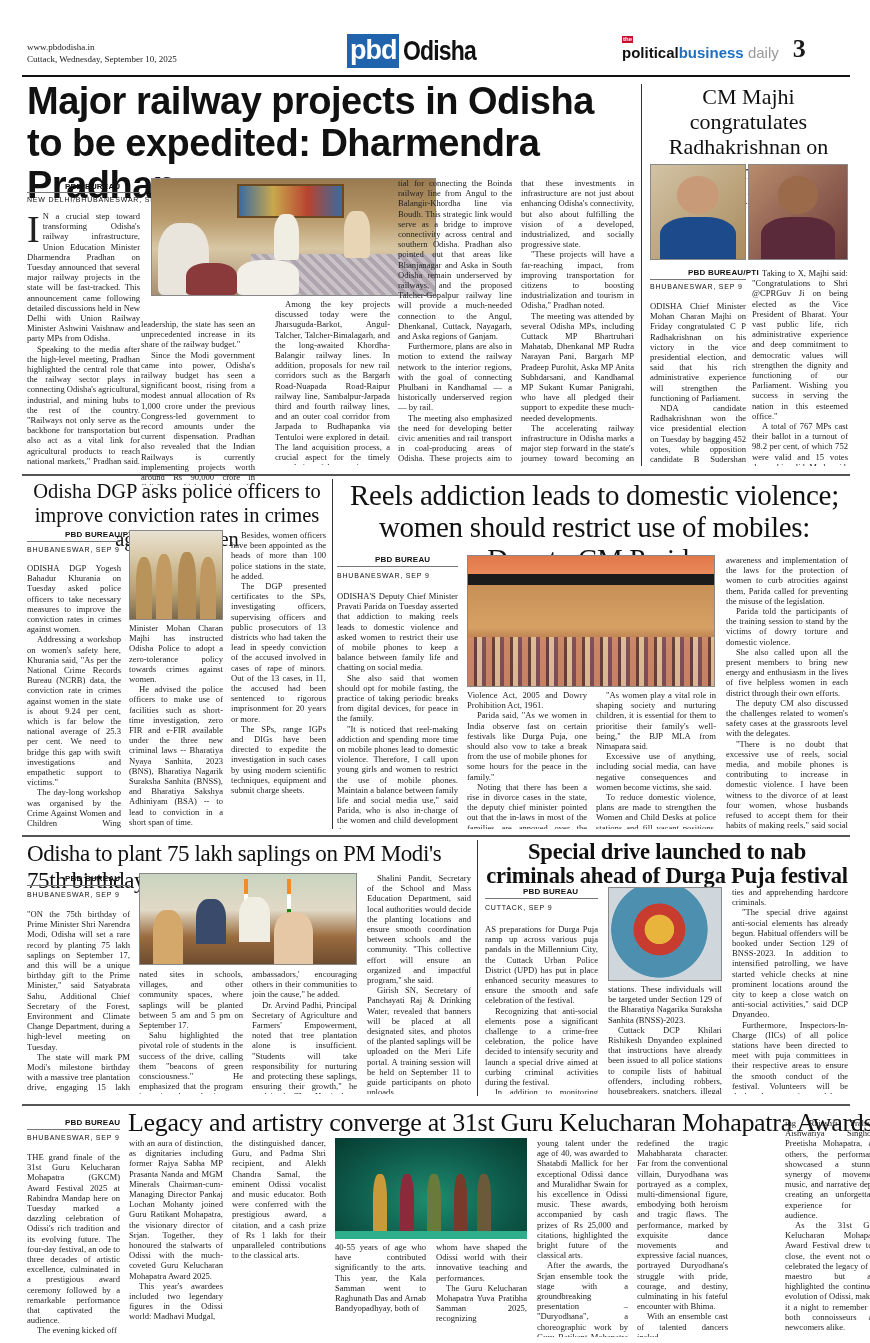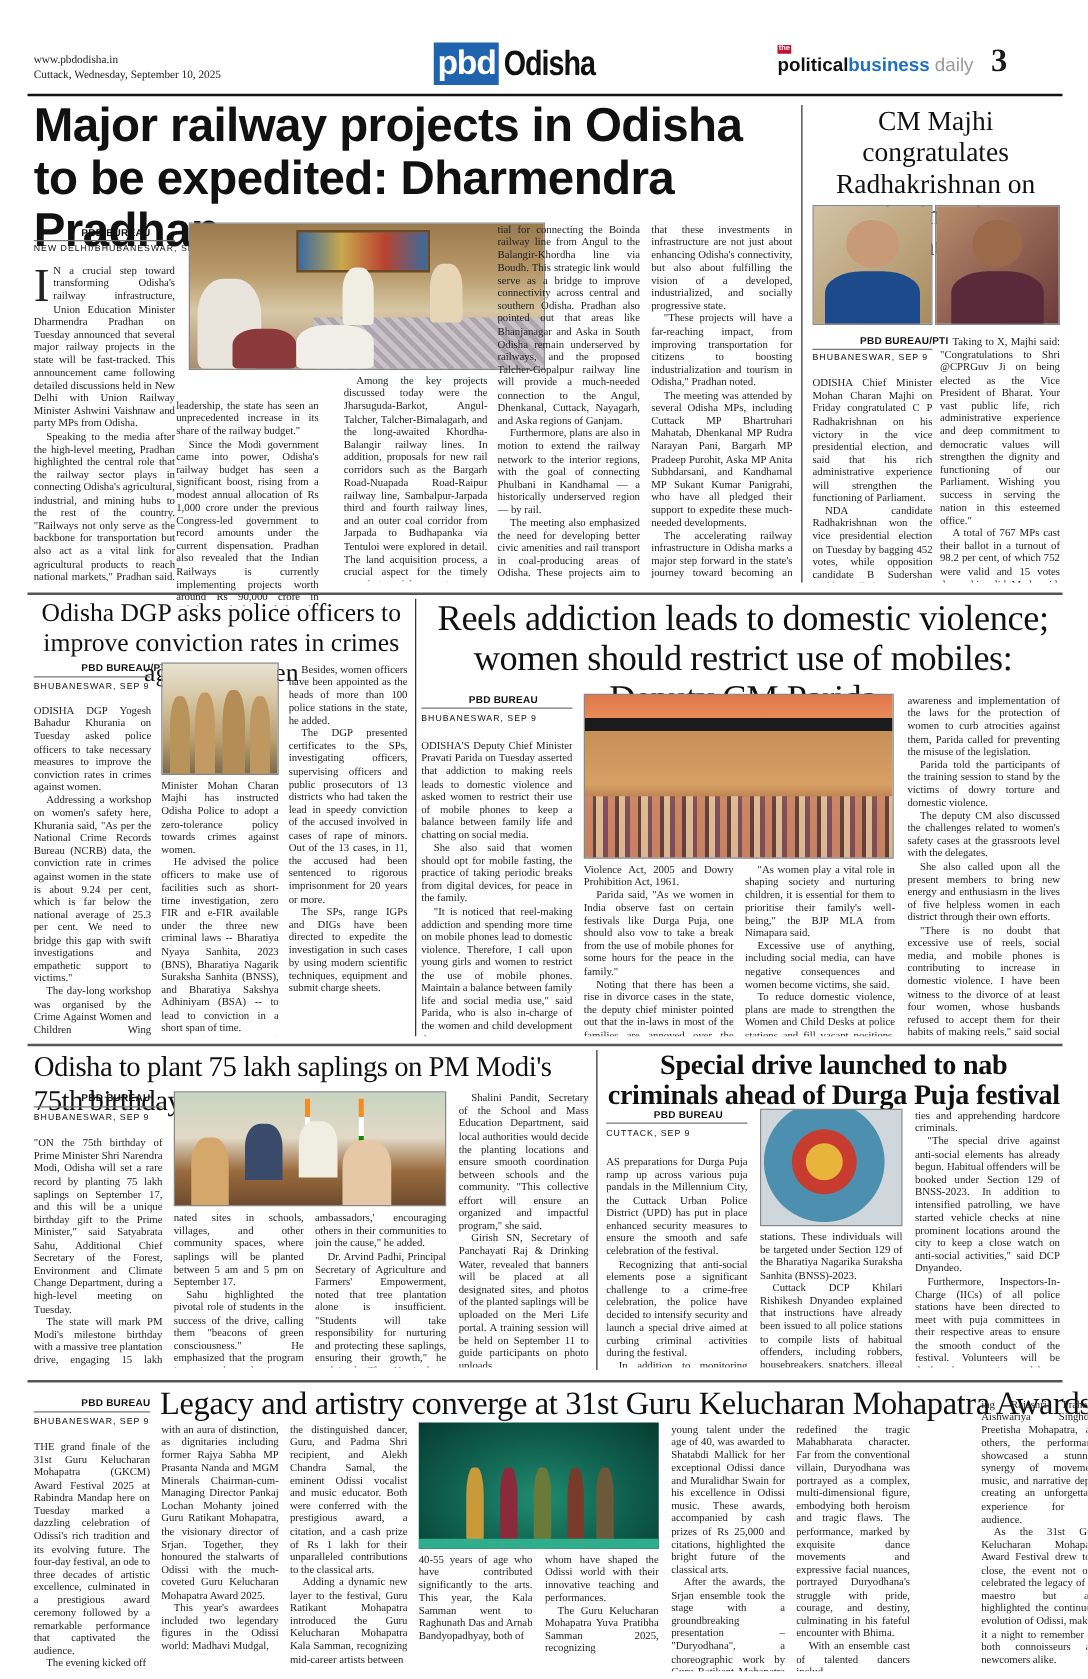--- a/index.html
+++ b/index.html
@@ -181,22 +181,22 @@
 </div>
 <div class="abs col" style="left:596px;top:690px;width:120px;height:139px;">
   <p>"As women play a vital role in shaping society and nurturing children, it is essential for them to prioritise their family's well-being," the BJP MLA from Nimapara said.</p>
   <p>Excessive use of anything, including social media, can have negative consequences and women become victims, she said.</p>
   <p>To reduce domestic violence, plans are made to strengthen the Women and Child Desks at police stations and fill vacant positions, Parida said.</p>
 
 </div>
 <div class="abs col" style="left:726px;top:555px;width:122px;height:274px;">
   <p class="first">awareness and implementation of the laws for the protection of women to curb atrocities against them, Parida called for preventing the misuse of the legislation.</p>
   <p>Parida told the participants of the training session to stand by the victims of dowry torture and domestic violence.</p>
+  <p>She also called upon all the present members to bring new energy and enthusiasm in the lives of five helpless women in each district through their own efforts.</p>
   <p>The deputy CM also discussed the challenges related to women's safety cases at the grassroots level with the delegates.</p>
-  <p>She also called upon all the present members to bring new energy and enthusiasm in the lives of five helpless women in each district through their own efforts.</p>
   <p>"There is no doubt that excessive use of reels, social media, and mobile phones is contributing to increase in domestic violence. I have been witness to the divorce of at least four women, whose husbands refused to accept them for their habits of making reels," said social activist Sophia Seikh.</p>
 
 </div>
 
 <div class="abs hrule" style="left:22px;top:835px;width:828px;"></div>
 
 <div class="abs hl-serif" style="left:27px;top:840px;width:445px;font-size:23px;line-height:27px;letter-spacing:-0.4px;">Odisha to plant 75 lakh saplings on PM Modi's 75th birthday</div>
 <div class="abs byline" style="left:27px;top:874px;">PBD BUREAU</div>
 <div class="abs byline-rule" style="left:27px;top:885px;width:103px;"></div>
 <div class="abs dateline" style="left:27px;top:891px;">BHUBANESWAR, SEP 9</div>
@@ -256,21 +256,20 @@
 <div class="abs col" style="left:27px;top:1152px;width:93px;height:185px;">
   <p class="first">THE grand finale of the 31st Guru Kelucharan Mohapatra (GKCM) Award Festival 2025 at Rabindra Mandap here on Tuesday marked a dazzling celebration of Odissi's rich tradition and its evolving future. The four-day festival, an ode to three decades of artistic excellence, culminated in a prestigious award ceremony followed by a remarkable performance that captivated the audience.</p>
   <p>The evening kicked off</p>
 </div>
 <div class="abs col" style="left:129px;top:1138px;width:94px;height:199px;">
   <p class="first">with an aura of distinction, as dignitaries including former Rajya Sabha MP Prasanta Nanda and MGM Minerals Chairman-cum-Managing Director Pankaj Lochan Mohanty joined Guru Ratikant Mohapatra, the visionary director of Srjan. Together, they honoured the stalwarts of Odissi with the much-coveted Guru Kelucharan Mohapatra Award 2025.</p>
   <p>This year's awardees included two legendary figures in the Odissi world: Madhavi Mudgal,</p>
 </div>
 <div class="abs col" style="left:232px;top:1138px;width:94px;height:199px;">
   <p class="first">the distinguished dancer, Guru, and Padma Shri recipient, and Alekh Chandra Samal, the eminent Odissi vocalist and music educator. Both were conferred with the prestigious award, a citation, and a cash prize of Rs 1 lakh for their unparalleled contributions to the classical arts.</p>
-  <p>Adding a dynamic new layer to the festival, Guru Ratikant Mohapatra introduced the Guru Kelucharan Mohapatra Kala Samman, recognizing mid-career artists between</p>
 </div>
 <div class="abs photo ph-dance" style="left:335px;top:1138px;width:192px;height:101px;border:none;">
   <div class="dancer" style="left:20%;background:#c99a3a;"></div>
   <div class="dancer" style="left:34%;background:#8a2a3a;"></div>
   <div class="dancer" style="left:48%;background:#6a7a3a;"></div>
   <div class="dancer" style="left:62%;background:#7a3a2a;"></div>
   <div class="dancer" style="left:74%;background:#6a5a3a;"></div>
   <div style="position:absolute;left:0;right:0;bottom:0;height:8%;background:#2fae8c;"></div>
 </div>
 <div class="abs col" style="left:335px;top:1242px;width:91px;height:95px;">

